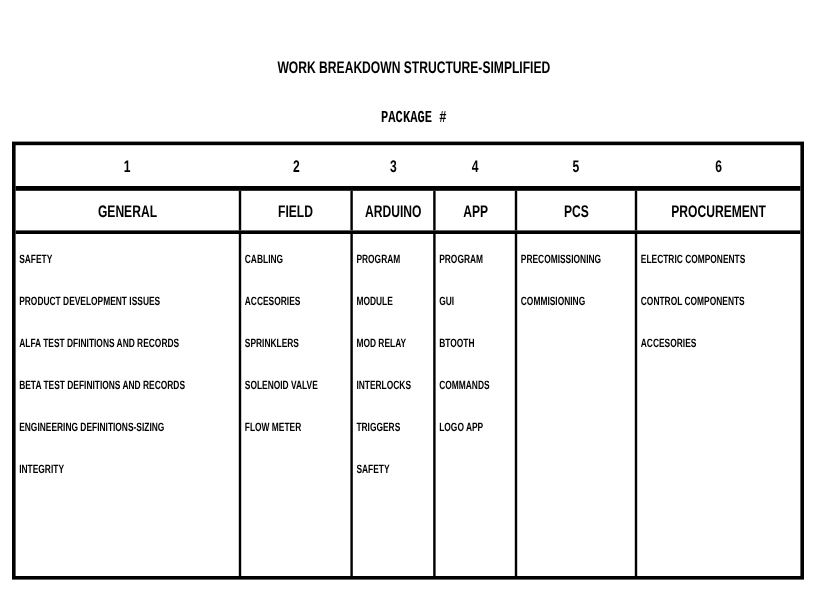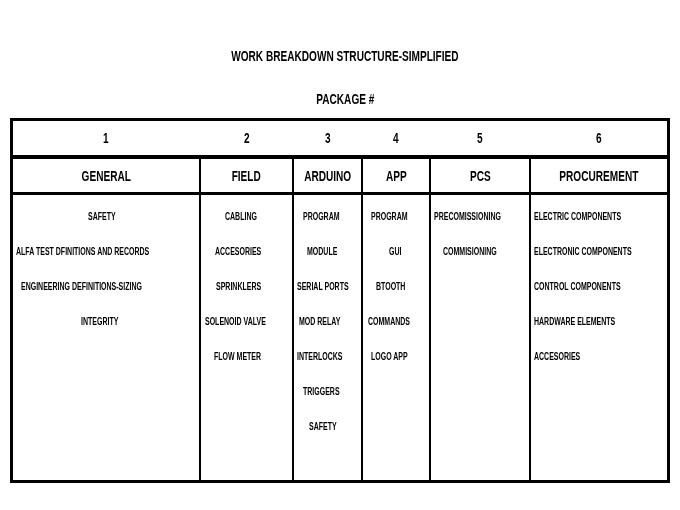--- a/index.html
+++ b/index.html
@@ -6,40 +6,40 @@
   .page {
     position:relative; width:680px; height:510px; background:#ffffff;
     font-family:"Liberation Sans", sans-serif; font-weight:bold; color:#000000;
     overflow:hidden;
   }
   .doc-title, .doc-subtitle {
     position:absolute; left:15px; width:660px; text-align:center;
     font-size:14px; line-height:16px; white-space:nowrap;
   }
   .doc-title   { top:48px; }
-  .doc-subtitle{ top:91px; }
+  .doc-subtitle{ top:91px;font-family:Liberation Mono, monospace; }
   
   .cx { display:inline-block; transform:scaleX(0.72); transform-origin:50% 50%; white-space:nowrap; }
   .lx { display:inline-block; transform:scaleX(0.70); transform-origin:0 50%;  white-space:nowrap; }
 
   .wbs-table {
     position:absolute; left:10px; top:118px; width:660px; height:365px;
     box-sizing:border-box; border:3px solid #000;
     display:flex; flex-direction:column; background:#fff;
   }
   .row { display:flex; flex-direction:row; }
   .row-numbers { height:34px; border-bottom:4px solid #000; }
   .row-headers { height:33px; border-bottom:3px solid #000; }
   .row-body    { flex:1 1 auto; }
 
   .cell { box-sizing:border-box; }
   
   .w1{ width:188px; } .w2{ width:93px; } .w3{ width:69px; }
   .w4{ width:68px; }  .w5{ width:100px; } .w6{ width:136px; }
-  .vline  { border-right:2px solid #000;text-align:center; }
+  .vline  { border-right:2px solid #000; }
   .vclear { border-right:2px solid transparent; } 
 
   .cell-center { display:flex; align-items:center; justify-content:center; font-size:14px; }
   .cell-items  { padding:4px 0 0 3px; font-size:10px; }
   .item { height:35px; line-height:35px; white-space:nowrap; }
 </style>
 </head>
 <body>
 
 <div class="page">
@@ -93,37 +93,38 @@
         </div>
       <div class="cell w6 cell-center">
           <span class="cx">PROCUREMENT</span>
         </div>
     </div>
 
     <div class="row row-body">
 
       <div class="cell w1 vline cell-items">
         <div class="item"><span class="lx">SAFETY</span></div>
+        <div class="item"><span class="lx">PRODUCT DEVELOPMENT ISSUES</span></div>
         <div class="item"><span class="lx">ALFA TEST DFINITIONS AND RECORDS</span></div>
+        <div class="item"><span class="lx">BETA TEST DEFINITIONS AND RECORDS</span></div>
         <div class="item"><span class="lx">ENGINEERING DEFINITIONS-SIZING</span></div>
         <div class="item"><span class="lx">INTEGRITY</span></div>
       </div>
 
       <div class="cell w2 vline cell-items">
         <div class="item"><span class="lx">CABLING</span></div>
         <div class="item"><span class="lx">ACCESORIES</span></div>
         <div class="item"><span class="lx">SPRINKLERS</span></div>
         <div class="item"><span class="lx">SOLENOID VALVE</span></div>
         <div class="item"><span class="lx">FLOW METER</span></div>
       </div>
 
       <div class="cell w3 vline cell-items">
         <div class="item"><span class="lx">PROGRAM</span></div>
         <div class="item"><span class="lx">MODULE</span></div>
-        <div class="item"><span class="lx">SERIAL PORTS</span></div>
         <div class="item"><span class="lx">MOD RELAY</span></div>
         <div class="item"><span class="lx">INTERLOCKS</span></div>
         <div class="item"><span class="lx">TRIGGERS</span></div>
         <div class="item"><span class="lx">SAFETY</span></div>
       </div>
 
       <div class="cell w4 vline cell-items">
         <div class="item"><span class="lx">PROGRAM</span></div>
         <div class="item"><span class="lx">GUI</span></div>
         <div class="item"><span class="lx">BTOOTH</span></div>
@@ -131,21 +132,19 @@
         <div class="item"><span class="lx">LOGO APP</span></div>
       </div>
 
       <div class="cell w5 vline cell-items">
         <div class="item"><span class="lx">PRECOMISSIONING</span></div>
         <div class="item"><span class="lx">COMMISIONING</span></div>
       </div>
 
       <div class="cell w6 cell-items">
         <div class="item"><span class="lx">ELECTRIC COMPONENTS</span></div>
-        <div class="item"><span class="lx">ELECTRONIC COMPONENTS</span></div>
         <div class="item"><span class="lx">CONTROL COMPONENTS</span></div>
-        <div class="item"><span class="lx">HARDWARE ELEMENTS</span></div>
         <div class="item"><span class="lx">ACCESORIES</span></div>
       </div>
 
     </div>
   </div>
 </div>
 
 </body></html>

